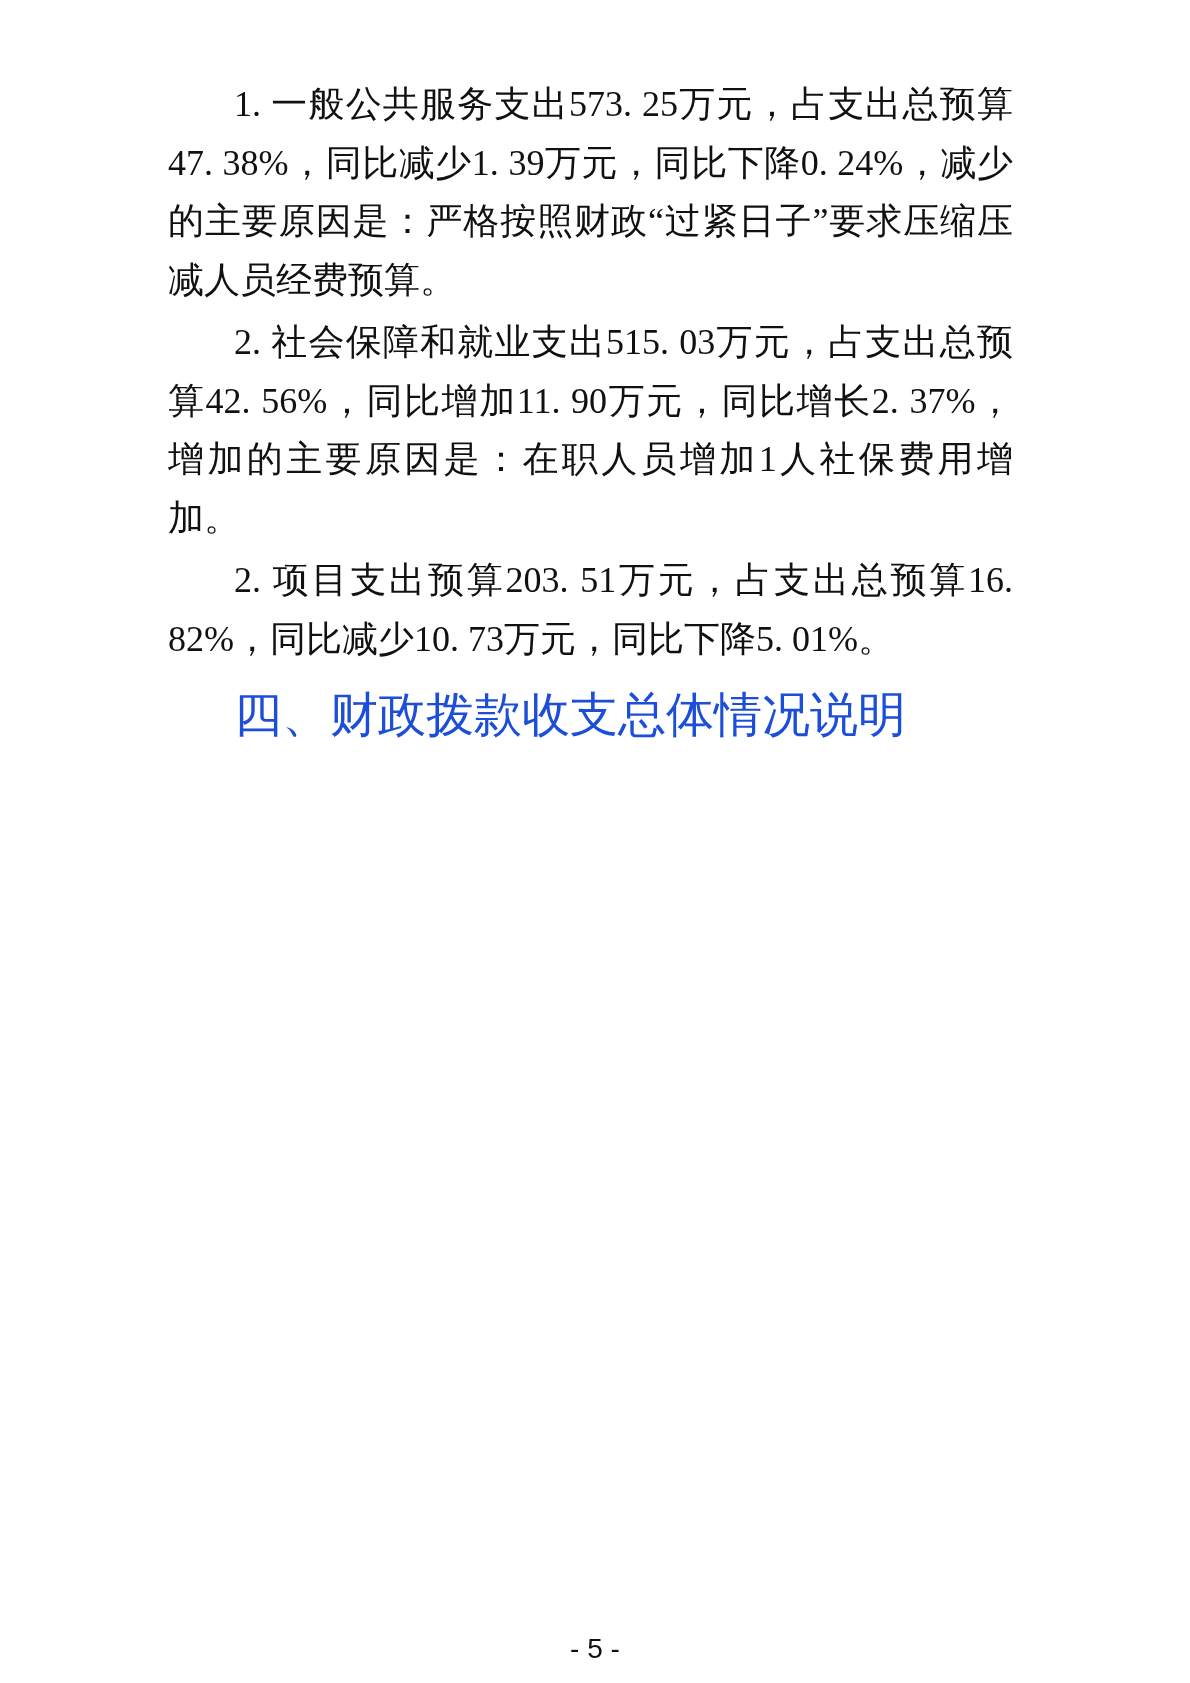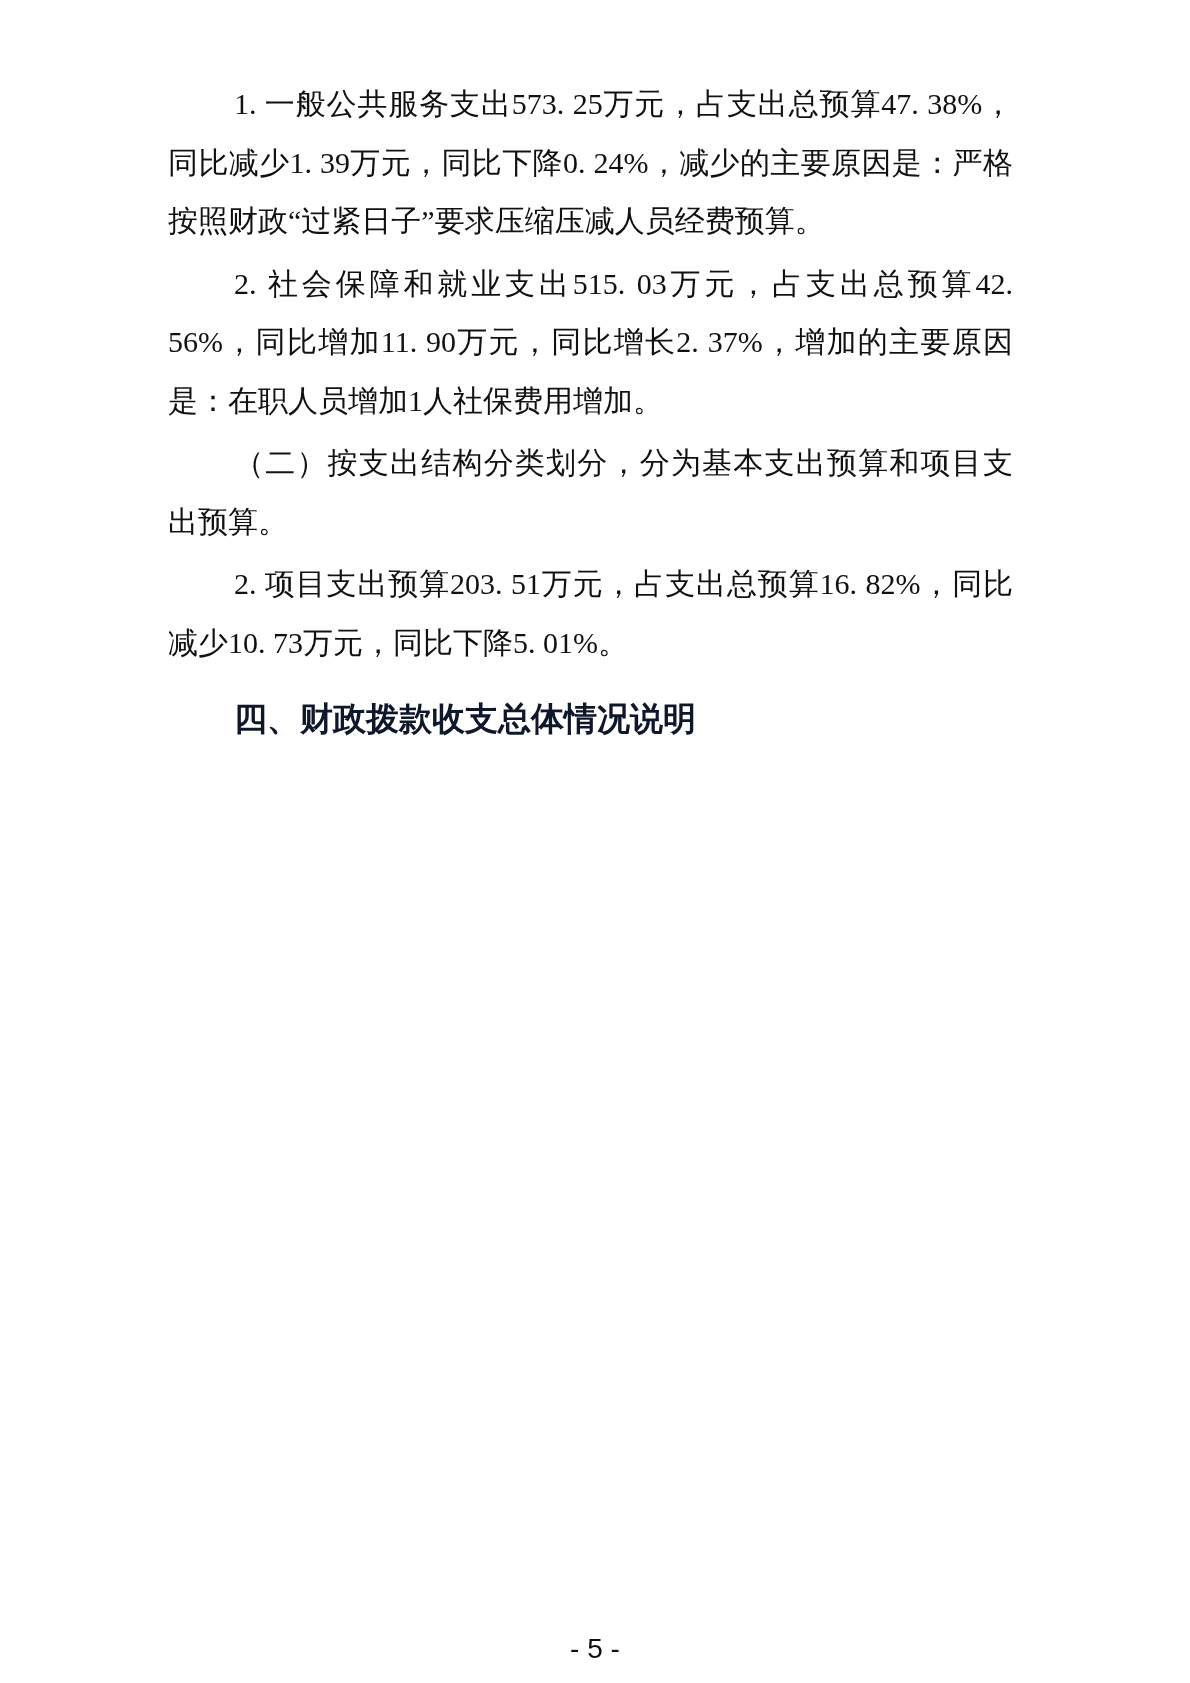--- a/index.html
+++ b/index.html
@@ -17,35 +17,35 @@
     font-family: "Liberation Serif", serif;
   }
   .content {
     position: absolute;
     left: 168px;
     top: 75px;
     width: 845px;
   }
   .body-para {
     margin: 0 0 4px 0;
-    font-size: 30px;
+    font-size: 36px;
     line-height: 58.5px;
     text-align: justify;
     text-justify: inter-character;
     text-indent: 66px;
     color: #111111;
     font-family: "Liberation Serif", serif;
   }
   .section-heading {
     margin: 18px 0 0 0;
-    font-size: 33px;
+    font-size: 48px;
     line-height: 58.5px;
-    font-weight: 700;
+    font-weight: 400;
     text-indent: 66px;
-    color: #0f172a;
+    color: #1d4ed8;
     font-family: "Liberation Sans", sans-serif;
   }
   .page-footer {
     position: absolute;
     top: 1632px;
     left: 0;
     width: 100%;
     text-align: center;
     font-size: 28px;
     line-height: 34px;
@@ -53,20 +53,19 @@
     font-family: "Liberation Sans", sans-serif;
   }
 </style>
 </head>
 <body>
 
 <div class="page">
   <main class="content">
     <p class="body-para">1. 一般公共服务支出573. 25万元，占支出总预算47. 38%，同比减少1. 39万元，同比下降0. 24%，减少的主要原因是：严格按照财政“过紧日子”要求压缩压减人员经费预算。</p>
     <p class="body-para">2. 社会保障和就业支出515. 03万元，占支出总预算42. 56%，同比增加11. 90万元，同比增长2. 37%，增加的主要原因是：在职人员增加1人社保费用增加。</p>
-    <p class="body-para">（二）按支出结构分类划分，分为基本支出预算和项目支出预算。</p>
     <p class="body-para">2. 项目支出预算203. 51万元，占支出总预算16. 82%，同比减少10. 73万元，同比下降5. 01%。</p>
     <h2 class="section-heading">四、财政拨款收支总体情况说明</h2>
   </main>
   <footer class="page-footer">
     <span>- 5 -</span>
   </footer>
 </div>
 
 </body></html>

